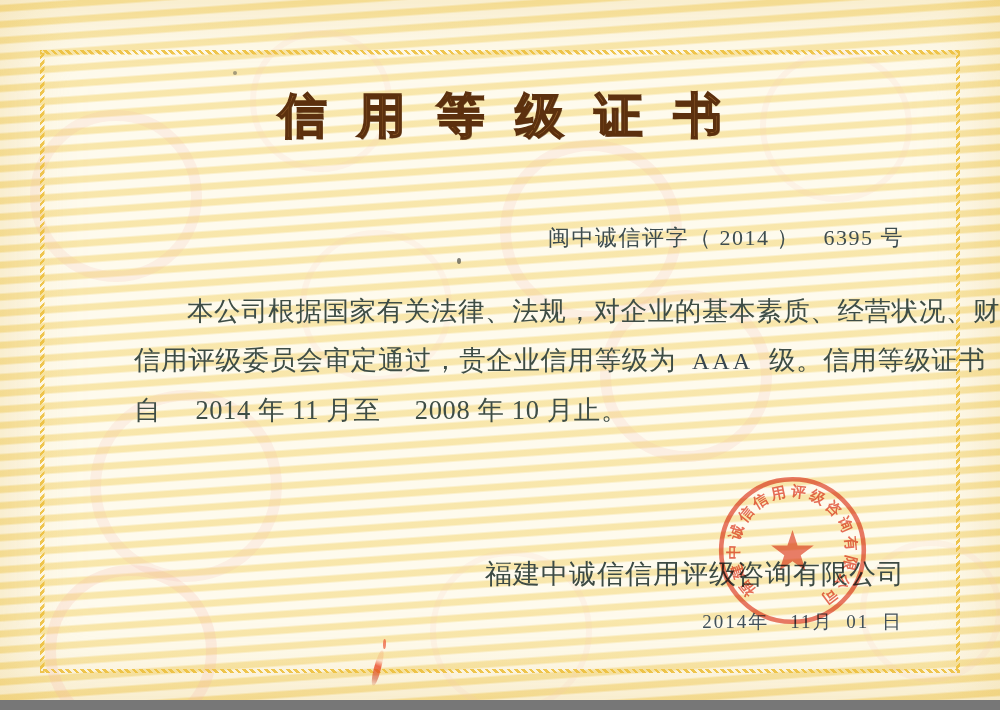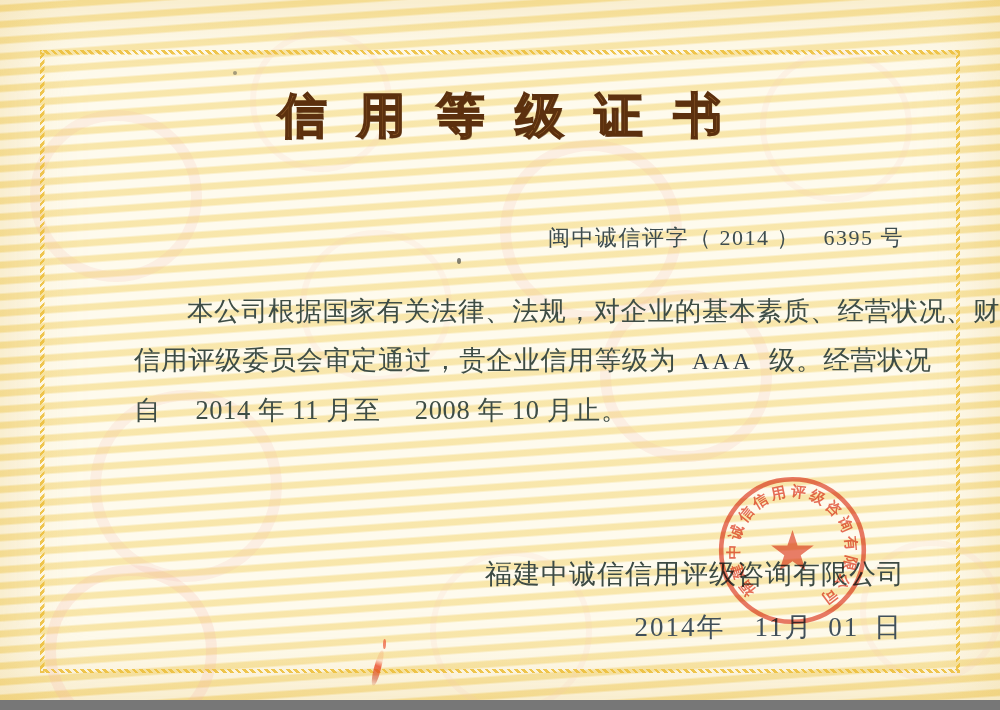--- a/index.html
+++ b/index.html
@@ -52,21 +52,21 @@
   .rating{
     font-family:"Liberation Serif","DejaVu Serif",serif;
     font-size:24px;letter-spacing:3px;margin:0 16px;color:#37464f;
   }
   .issuer{
     position:absolute;top:556px;right:95px;
     font-size:27px;color:#3c4a44;letter-spacing:1px;
   }
   .dateline{
     position:absolute;top:609px;right:97px;
-    font-size:27px;color:#41505a;letter-spacing:2px;word-spacing:6px;
+    font-size:19px;color:#41505a;letter-spacing:2px;word-spacing:6px;
   }
   .seal{
     position:absolute;left:711px;top:469px;width:163px;height:163px;
     mix-blend-mode:multiply;opacity:.85;
   }
   .speck{position:absolute;left:457px;top:258px;width:4px;height:6px;background:#5a584e;border-radius:50%;opacity:.75;}
   .speck2{position:absolute;left:233px;top:71px;width:4px;height:4px;background:#6b675c;border-radius:50%;opacity:.6;}
   .redmark{
     position:absolute;left:374px;top:650px;width:7px;height:36px;
     background:linear-gradient(185deg, rgba(240,90,50,.15) 0 28%, rgba(235,70,35,.8) 45%, rgba(200,60,30,.5) 80%, rgba(200,60,30,.1));
@@ -94,21 +94,21 @@
   <div class="wm thin" style="left:860px; top:540px; width:130px;height:130px;"></div>
 
   <div class="frame"></div>
 
   <h1 class="title">信用等级证书</h1>
 
   <div class="ref">闽中诚信评字（ 2014 ）　6395 号</div>
 
   <div class="bodytext">
     <p class="indent">本公司根据国家有关法律、法规，对企业的基本素质、经营状况、财</p>
-    <p><span>信用评级委员会审定通过，贵企业信用等级为</span><span class="rating">AAA</span><span>级。经营状况</span></p>
+    <p><span>信用评级委员会审定通过，贵企业信用等级为</span><span class="rating">AAA</span><span>级。信用等级证书</span></p>
     <p>自　 2014 年 11 月至　 2008 年 10 月止。</p>
   </div>
 
   <div class="issuer">福建中诚信信用评级咨询有限公司</div>
   <div class="dateline">2014年　11月 01 日</div>
 
   <svg class="seal" viewBox="0 0 160 160">
     <defs>
       <path id="sealCircle" d="M80,80 m-53,0 a53,53 0 1,1 106,0 a53,53 0 1,1 -106,0"></path>
     </defs>

